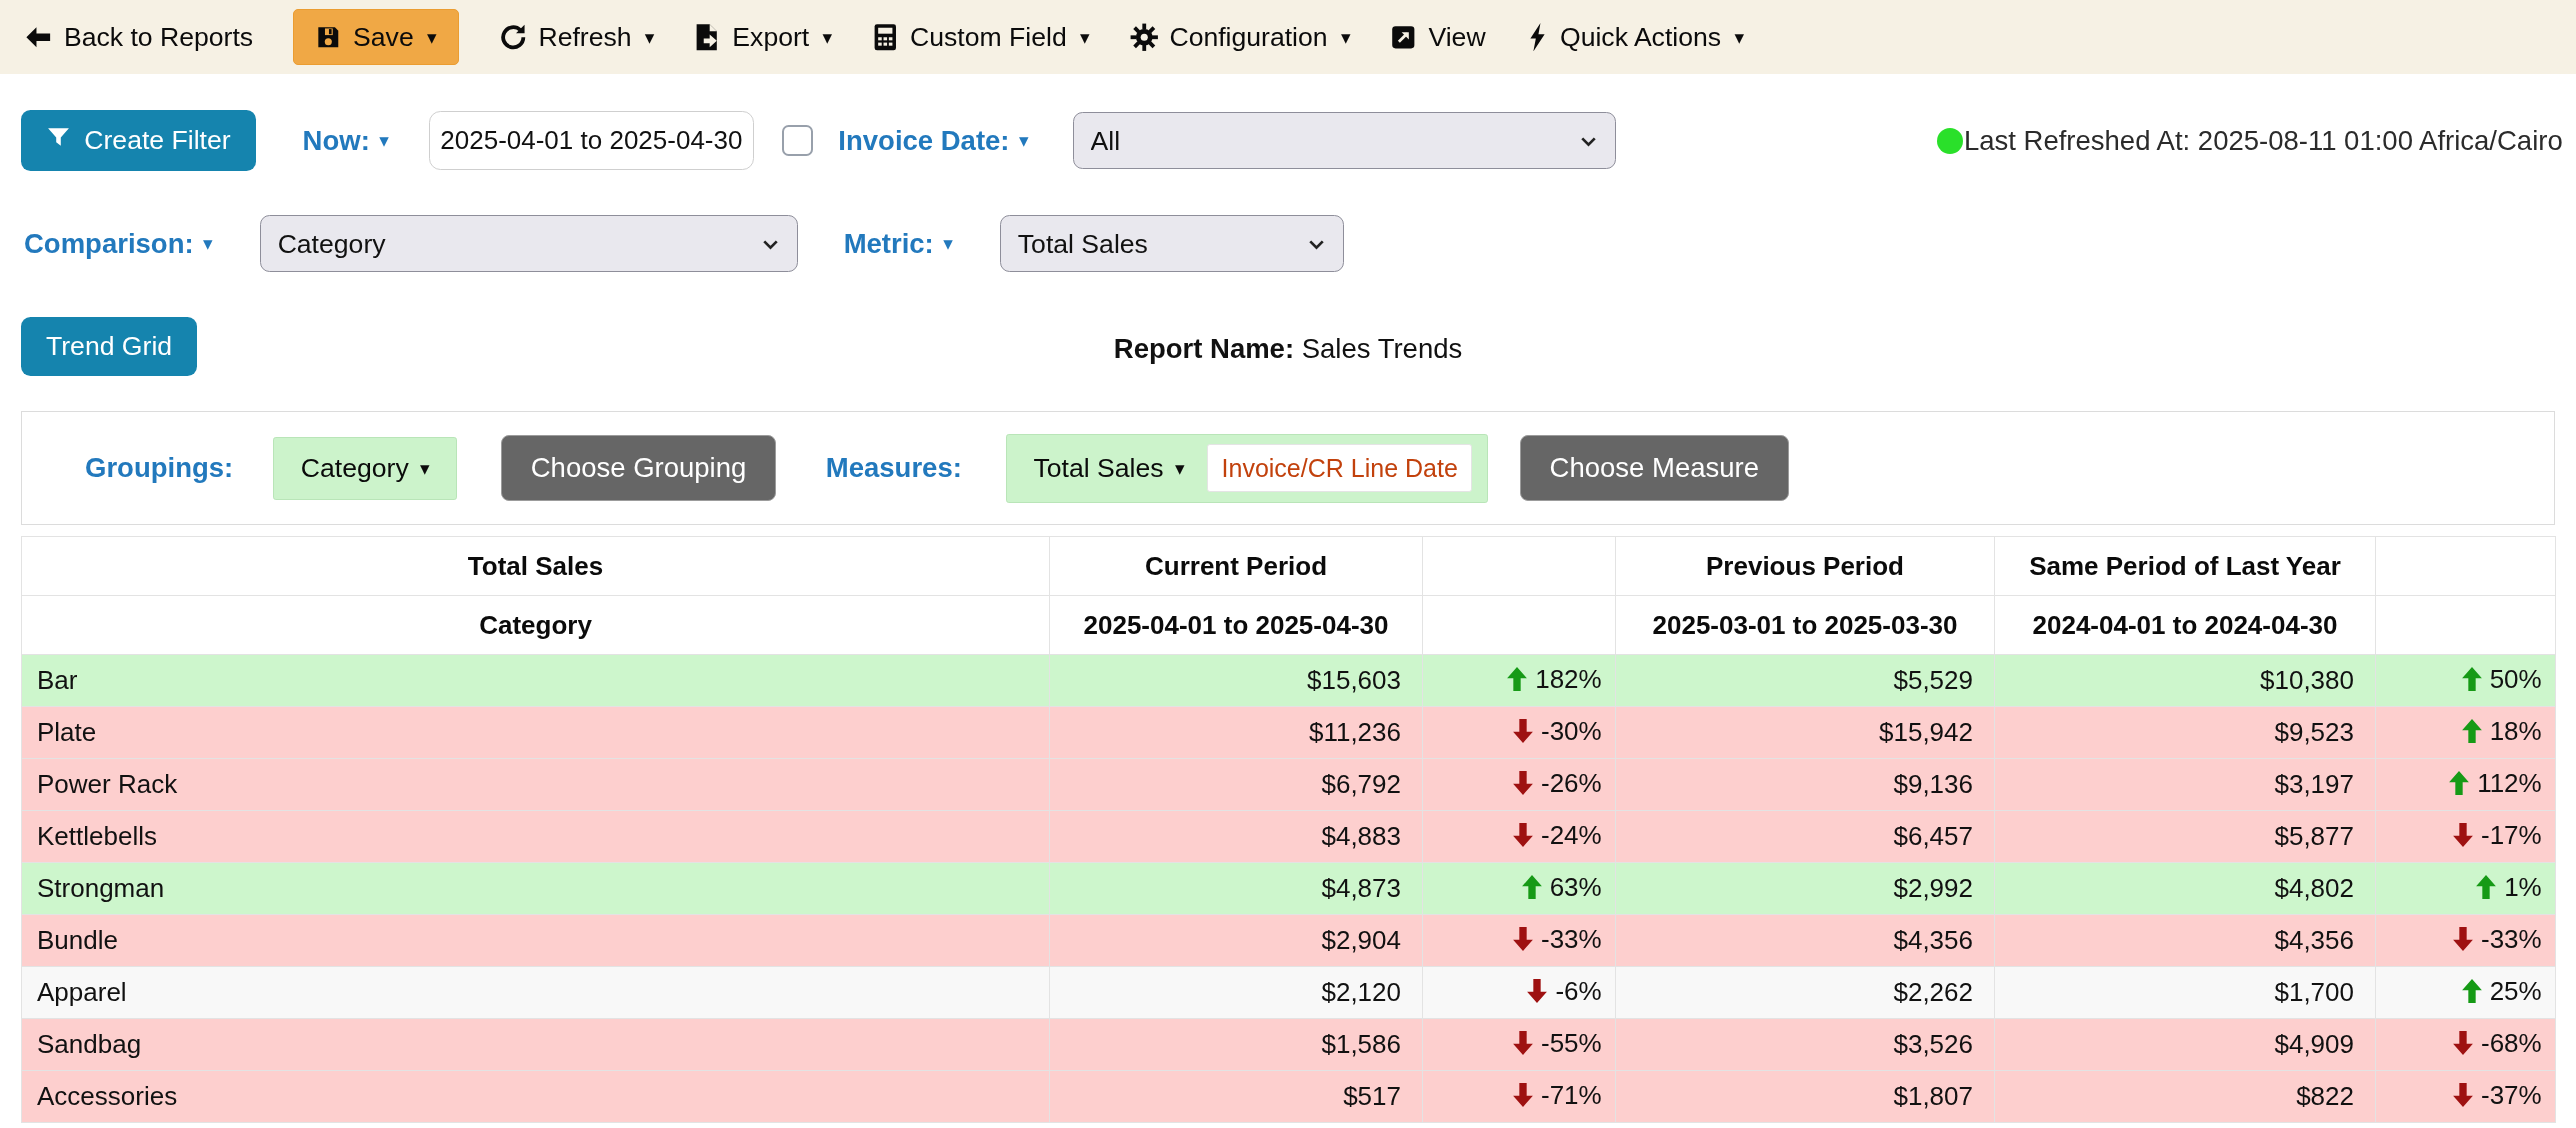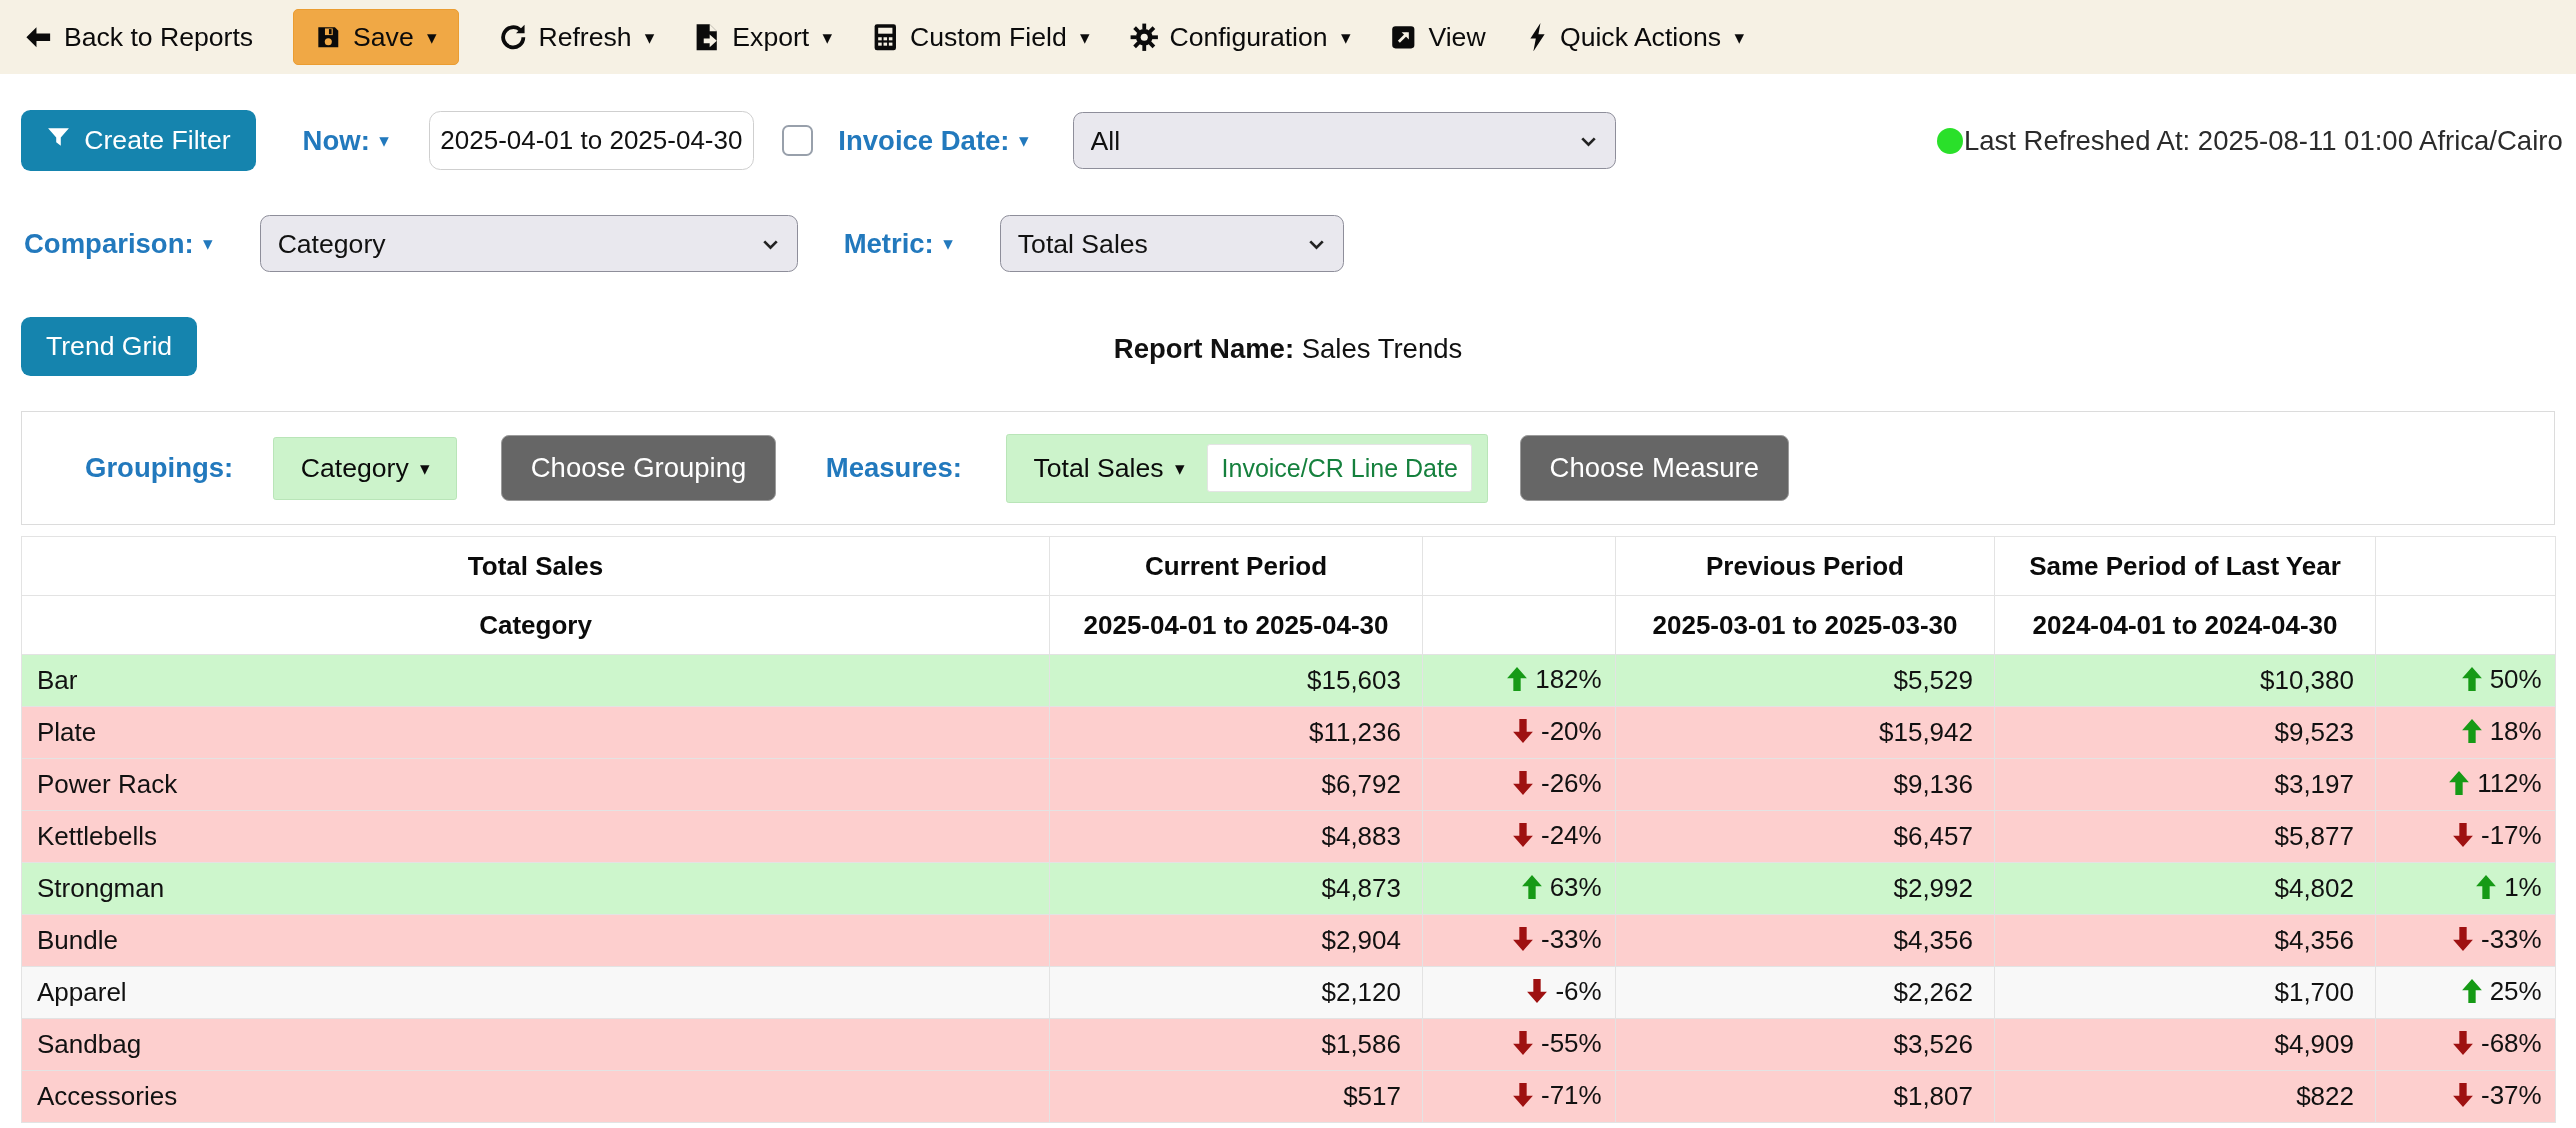--- a/index.html
+++ b/index.html
@@ -30,21 +30,21 @@
   
   .trend-row { position: relative; margin-top: 44px; height: 63px; }
   .trend-row .btn-blue { margin-left: 21px; }
   .report-name { position: absolute; left: 50%; top: 50%; transform: translate(-50%, -50%); font-size: 27.5px; white-space: nowrap; }
   .report-name b { font-weight: bold; }
 
   
   .group-bar { margin: 31px 21px 0; border: 1.9px solid #dcdcdc; height: 114px; display: flex; align-items: center; padding: 0 63px; background: #fff; }
   .green-btn { background: #ccf3cb; border: 0.9px solid #b9e5b8; border-radius: 2.8px; font-size: 26.6px; color: #0b0b0b; display: inline-flex; align-items: center; gap: 9.5px; padding: 15px 26.6px; cursor: pointer; font-family: inherit; }
   .dark-btn { background: #666666; border: 1.9px solid #9c9c9c; color: #fff; font-size: 27.5px; padding: 16px 28.5px; cursor: pointer; font-family: inherit; border-radius: 8px; white-space: nowrap; }
-  .measure-badge { background: #fff; border: 0.9px solid #e4e4e4; color: #15803d; font-size: 25px; padding: 8.5px 13.3px; margin-left: 13.3px; border-radius: 2.8px; white-space: nowrap; }
+  .measure-badge { background: #fff; border: 0.9px solid #e4e4e4; color: #c2410c; font-size: 25px; padding: 8.5px 13.3px; margin-left: 13.3px; border-radius: 2.8px; white-space: nowrap; }
 
   
   table.trend { border-collapse: collapse; table-layout: fixed; width: 2534px; margin: 11.4px 21px 0; }
   table.trend th, table.trend td { border: 1.9px solid #e3e3e3; font-size: 26px; overflow: hidden; white-space: nowrap; }
   table.trend th { height: 59px; font-weight: bold; text-align: center; background: #fff; color: #0b0b0b; }
   table.trend td { height: 52px; }
   td.cat { text-align: left; padding-left: 15px; }
   td.money { text-align: right; padding-right: 21px; }
   td.pct { text-align: right; padding-right: 13.3px; font-weight: 500; }
   td.pct .arrow { display: inline-block; vertical-align: -2.8px; margin-right: 0.9px; }
@@ -318,21 +318,21 @@
     </td>
   </tr>
       <tr class="tone-red">
     <td class="cat">Plate</td>
     <td class="money">$11,236</td>
     <td class="pct">
       
       <span class="arrow"><svg width="20" height="24" viewBox="0 0 14 17" fill="#9e1111">
               <path d="M7 17 0 9h4.4V0h5.2v9H14z"></path>
             </svg></span>
-      <span>-20%</span>
+      <span>-30%</span>
     </td>
     <td class="money">$15,942</td>
     <td class="money">$9,523</td>
     <td class="pct">
       <span class="arrow"><svg width="20" height="24" viewBox="0 0 14 17" fill="#169a16">
               <path d="M7 0 14 8h-4.4v9H4.4V8H0z"></path>
             </svg></span>
       
       <span>18%</span>
     </td>

